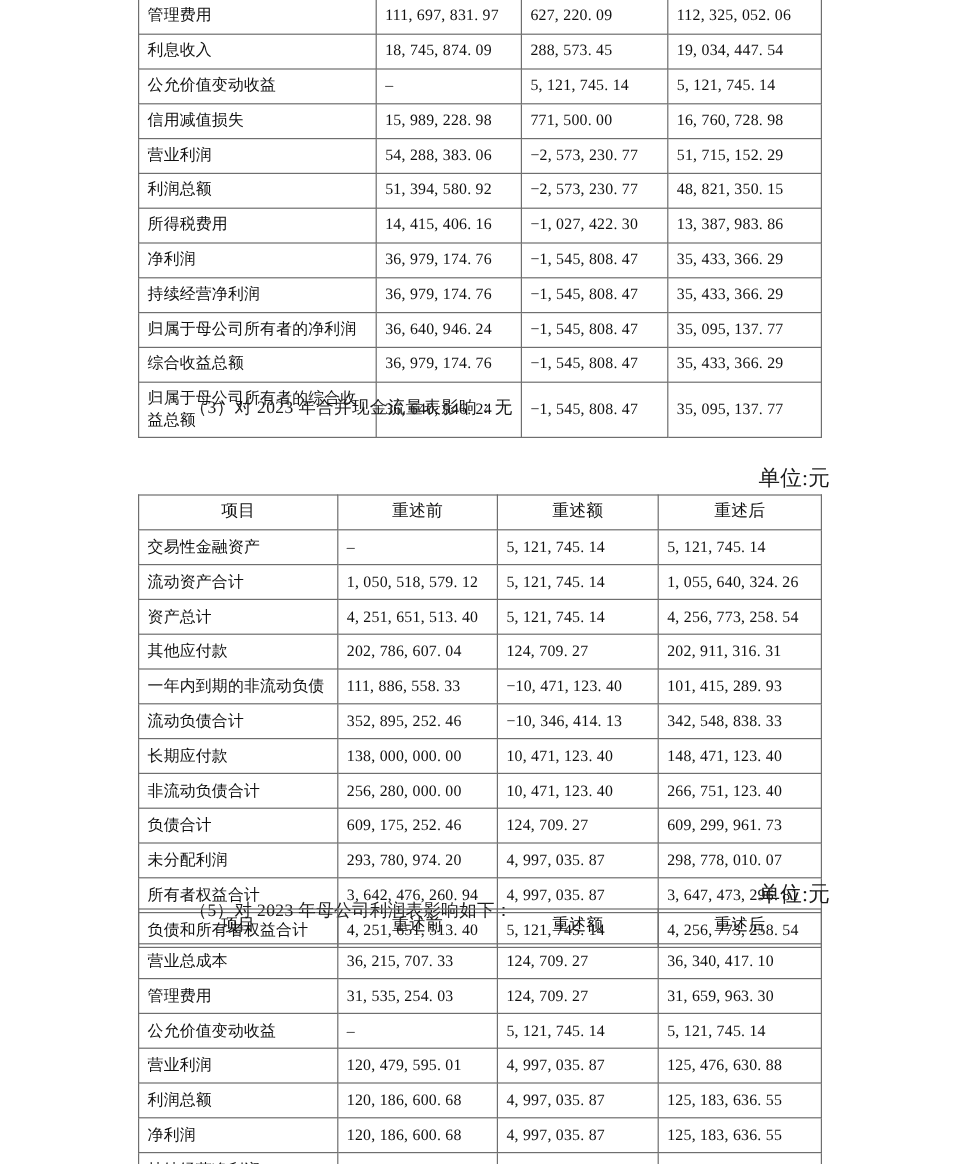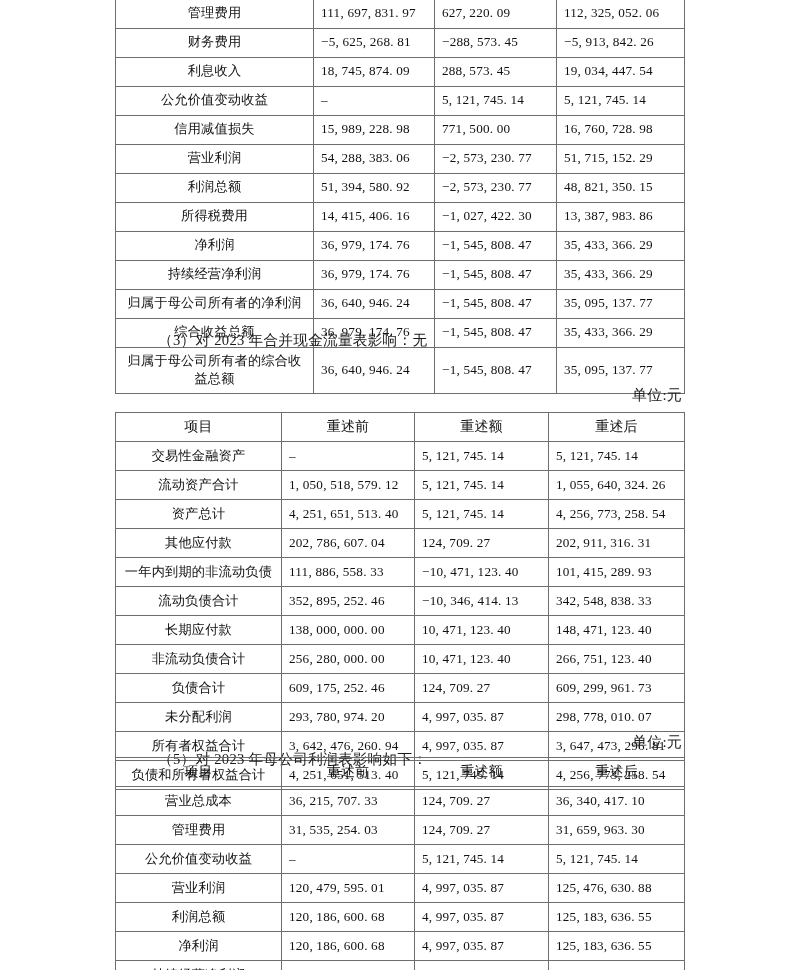--- a/index.html
+++ b/index.html
@@ -38,21 +38,21 @@
     letter-spacing: 0.2px;
   }
   .fin-table th {
     text-align: center;
     font-weight: normal;
     font-size: 14px;
     padding-top: 4px;
     padding-bottom: 5px;
   }
   .fin-table td.item {
-    text-align: center;
+    text-align: left;
     white-space: normal;
   }
   .fin-table td.num {
     text-align: left;
     font-family: "Liberation Serif", "DejaVu Serif", serif;
     white-space: nowrap;
   }
   .fin-table td.dash {
     text-align: left;
   }
@@ -93,21 +93,21 @@
     color: #1a1a1a;
     letter-spacing: 0.3px;
     white-space: nowrap;
   }
   #para-3 { left: 158px; top: 330px; }
   #para-4 { left: 158px; top: 361px; }
   #para-5 { left: 158px; top: 713px; margin-top: 36px; }
 
   .unit {
     position: absolute;
-    font-size: 15px;
+    font-size: 18px;
     color: #1a1a1a;
     letter-spacing: 0.2px;
     white-space: nowrap;
   }
   #unit-1 { left: 632px; top: 386px; }
   #unit-2 { left: 632px; top: 733px; }
 </style>
 </head>
 <body>
 
@@ -119,26 +119,20 @@
         <col class="c1">
         <col class="c2">
         <col class="c3">
     </colgroup>
     <tbody>
         <tr>
           <td class="item">管理费用</td>
           <td class="num">111, 697, 831. 97</td>
           <td class="num">627, 220. 09</td>
           <td class="num">112, 325, 052. 06</td>
-        </tr>
-        <tr>
-          <td class="item">财务费用</td>
-          <td class="num">−5, 625, 268. 81</td>
-          <td class="num">−288, 573. 45</td>
-          <td class="num">−5, 913, 842. 26</td>
         </tr>
         <tr>
           <td class="item">利息收入</td>
           <td class="num">18, 745, 874. 09</td>
           <td class="num">288, 573. 45</td>
           <td class="num">19, 034, 447. 54</td>
         </tr>
         <tr>
           <td class="item">公允价值变动收益</td>
           <td class="dash">–</td>

